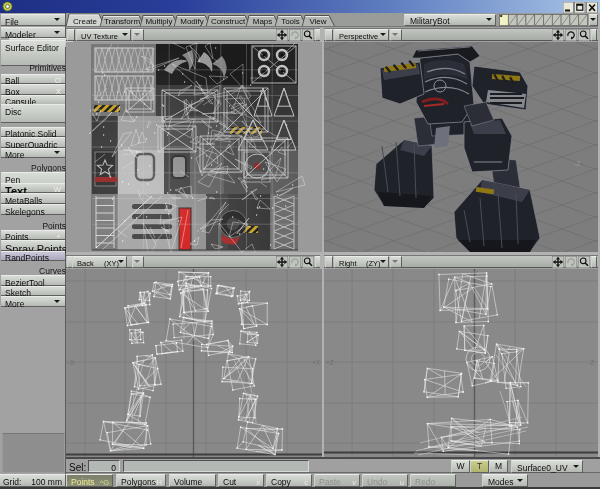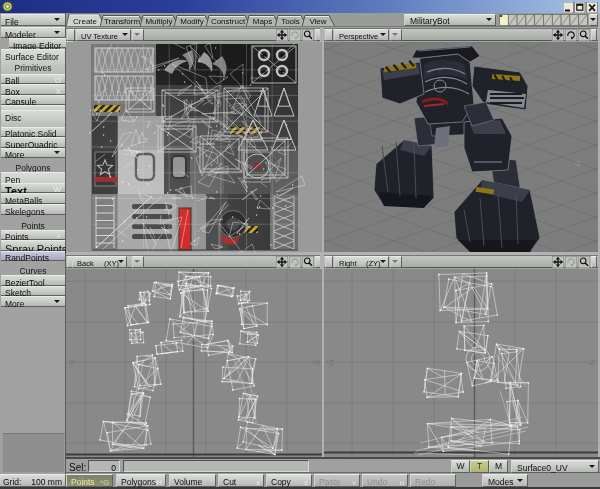--- a/index.html
+++ b/index.html
@@ -3,21 +3,21 @@
 <style>
 *{margin:0;padding:0;box-sizing:border-box;}
 body{width:600px;height:489px;overflow:hidden;font-family:"Liberation Sans",sans-serif;background:#a2a2a2;}
 .ab{position:absolute;}
 .txt{font-size:10px;color:#0c0c0c;white-space:nowrap;}
 .btn{background:linear-gradient(180deg,#d9ddd7 0%,#c6cac4 55%,#b4b8b2 100%);
  border:1px solid #5f5f5f;border-top-color:#e9ece8;border-left-color:#cfd2cd;
  font-size:8.5px;color:#0c0c0c;line-height:9px;}
 .fld{background:#b4b8b4;border:1px solid #686868;border-top-color:#4f4f4f;border-left-color:#4f4f4f;border-bottom-color:#d8d8d8;border-right-color:#d8d8d8;}
 .arw{position:absolute;right:3px;top:50%;margin-top:-2px;width:0;height:0;border-left:3px solid transparent;border-right:3px solid transparent;border-top:3.5px solid #1a1a1a;}
-.lbl{font-size:8.5px;color:#151515;text-align:center;}
+.lbl{font-size:8.5px;color:#151515;text-align:right;}
 </style>
 </head><body>
 
 <div class="ab" style="left:0;top:0;width:600px;height:13px;background:linear-gradient(90deg,#1e2e84 0%,#2a3f9a 30%,#5f7ec0 65%,#a8c4e6 100%);">
  <svg class="ab" style="left:2px;top:1px" width="11" height="11" viewBox="0 0 11 11">
   <circle cx="5.5" cy="5.5" r="4.6" fill="#d8c84a" stroke="#3a6a3a" stroke-width="1"></circle>
   <circle cx="5.5" cy="5.5" r="2" fill="#e8f0e0" stroke="#3a6a3a" stroke-width="0.8"></circle>
  </svg>
  <svg class="ab" style="left:563px;top:1.5px" width="35" height="11" viewBox="0 0 35 11">
   <rect x="0" y="0" width="10.5" height="11" fill="#e9e7da" stroke="#777" stroke-width="0.8"></rect>
@@ -93,39 +93,39 @@
     <span style="position:absolute;left:4px;top:1.5px;font-size:8.5px;color:#0c0c0c;white-space:nowrap;">File</span>
     <span class="arw" style="right:5px;"></span>
   </div>
 <div class="ab" style="left:1px;top:27px;width:64px;height:11px;background:linear-gradient(180deg,#d8dcd6 0%,#c8ccc6 50%,#b6bab4 100%);border-top:1px solid #e8ebe7;border-bottom:1px solid #606060;">
     <span style="position:absolute;left:4px;top:1.5px;font-size:8.5px;color:#0c0c0c;white-space:nowrap;">Modeler</span>
     <span class="arw" style="right:5px;"></span>
   </div>
 <div class="ab" style="left:1px;top:38px;width:64px;height:10px;background:linear-gradient(180deg,#d8dcd6 0%,#c8ccc6 50%,#b6bab4 100%);border-top:1px solid #e8ebe7;border-bottom:1px solid #606060;margin-left:8px;">
     <span style="position:absolute;left:4px;top:1.5px;font-size:8.5px;color:#0c0c0c;white-space:nowrap;">Image Editor</span>
   </div>
-<div class="ab" style="left:1px;top:49px;width:64px;height:26px;background:linear-gradient(180deg,#d8dcd6 0%,#c8ccc6 50%,#b6bab4 100%);border-top:1px solid #e8ebe7;border-bottom:1px solid #606060;">
+<div class="ab" style="left:1px;top:40px;width:64px;height:26px;background:linear-gradient(180deg,#d8dcd6 0%,#c8ccc6 50%,#b6bab4 100%);border-top:1px solid #e8ebe7;border-bottom:1px solid #606060;">
     <span style="position:absolute;left:4px;top:1.5px;font-size:8.5px;color:#0c0c0c;white-space:nowrap;">Surface Editor</span>
   </div>
 <div class="ab lbl" style="left:0;top:63px;width:66px;">Primitives</div>
 <div class="ab" style="left:1px;top:73.5px;width:64px;height:10.5px;background:linear-gradient(180deg,#d8dcd6 0%,#c8ccc6 50%,#b6bab4 100%);border-top:1px solid #e8ebe7;border-bottom:1px solid #606060;">
     <span style="position:absolute;left:4px;top:1.5px;font-size:8.5px;color:#0c0c0c;white-space:nowrap;">Ball</span>
     <span style="position:absolute;right:4px;top:1.5px;font-size:8px;color:#f0f0ea;">O</span>
   </div>
 <div class="ab" style="left:1px;top:84.1px;width:64px;height:10.5px;background:linear-gradient(180deg,#d8dcd6 0%,#c8ccc6 50%,#b6bab4 100%);border-top:1px solid #e8ebe7;border-bottom:1px solid #606060;">
     <span style="position:absolute;left:4px;top:1.5px;font-size:8.5px;color:#0c0c0c;white-space:nowrap;">Box</span>
     <span style="position:absolute;right:4px;top:1.5px;font-size:8px;color:#f0f0ea;">X</span>
   </div>
 <div class="ab" style="left:1px;top:94.69999999999999px;width:64px;height:10.5px;background:linear-gradient(180deg,#d8dcd6 0%,#c8ccc6 50%,#b6bab4 100%);border-top:1px solid #e8ebe7;border-bottom:1px solid #606060;">
     <span style="position:absolute;left:4px;top:1.5px;font-size:8.5px;color:#0c0c0c;white-space:nowrap;">Capsule</span>
   </div>
 <div class="ab" style="left:1px;top:105.29999999999998px;width:64px;height:10.5px;background:linear-gradient(180deg,#d8dcd6 0%,#c8ccc6 50%,#b6bab4 100%);border-top:1px solid #e8ebe7;border-bottom:1px solid #606060;">
     <span style="position:absolute;left:4px;top:1.5px;font-size:8.5px;color:#0c0c0c;white-space:nowrap;">Cone</span>
   </div>
-<div class="ab" style="left:1px;top:110px;width:64px;height:19px;background:linear-gradient(180deg,#d8dcd6 0%,#c8ccc6 50%,#b6bab4 100%);border-top:1px solid #e8ebe7;border-bottom:1px solid #606060;">
+<div class="ab" style="left:1px;top:104px;width:64px;height:19px;background:linear-gradient(180deg,#d8dcd6 0%,#c8ccc6 50%,#b6bab4 100%);border-top:1px solid #e8ebe7;border-bottom:1px solid #606060;">
     <span style="position:absolute;left:4px;top:1.5px;font-size:8.5px;color:#0c0c0c;white-space:nowrap;">Disc</span>
   </div>
 <div class="ab" style="left:1px;top:126.49999999999997px;width:64px;height:10.5px;background:linear-gradient(180deg,#d8dcd6 0%,#c8ccc6 50%,#b6bab4 100%);border-top:1px solid #e8ebe7;border-bottom:1px solid #606060;">
     <span style="position:absolute;left:4px;top:1.5px;font-size:8.5px;color:#0c0c0c;white-space:nowrap;">Platonic Solid</span>
   </div>
 <div class="ab" style="left:1px;top:137.09999999999997px;width:64px;height:10.5px;background:linear-gradient(180deg,#d8dcd6 0%,#c8ccc6 50%,#b6bab4 100%);border-top:1px solid #e8ebe7;border-bottom:1px solid #606060;">
     <span style="position:absolute;left:4px;top:1.5px;font-size:8.5px;color:#0c0c0c;white-space:nowrap;">SuperQuadric</span>
   </div>
 <div class="ab" style="left:1px;top:147.69999999999996px;width:64px;height:10.5px;background:linear-gradient(180deg,#d8dcd6 0%,#c8ccc6 50%,#b6bab4 100%);border-top:1px solid #e8ebe7;border-bottom:1px solid #606060;">
     <span style="position:absolute;left:4px;top:1.5px;font-size:8.5px;color:#0c0c0c;white-space:nowrap;">More</span>
@@ -524,21 +524,21 @@
 <div class="ab" style="left:66px;top:457px;width:534px;height:2px;background:#4a4a4a;"></div>
 <div class="ab" style="left:66px;top:459px;width:534px;height:14px;background:#a0a0a0;border-bottom:1px solid #6a6a6a;"></div>
 <div class="ab txt" style="left:69px;top:462px;">Sel:</div>
 <div class="ab fld" style="left:88px;top:460px;width:32px;height:12px;">
     <span style="position:absolute;right:3px;top:1.5px;font-size:8.5px;">0</span>
   </div>
 <div class="ab fld" style="left:123px;top:460px;width:186px;height:12px;"></div>
 <div class="ab btn" style="left:451px;top:460px;width:19px;height:13px;text-align:center;line-height:11px;">W</div>
 <div class="ab btn" style="left:470px;top:460px;width:19px;height:13px;text-align:center;line-height:11px;background:linear-gradient(180deg,#cace8e,#b0b470);color:#333;">T</div>
 <div class="ab btn" style="left:489px;top:460px;width:19px;height:13px;text-align:center;line-height:11px;">M</div>
-<div class="ab btn" style="left:511px;top:460px;width:88px;height:13px;">
+<div class="ab btn" style="left:511px;top:460px;width:72px;height:13px;">
     <span style="position:absolute;left:5px;top:2.5px;">Surface0_UV</span>
     <span class="arw"></span>
   </div>
 <div class="ab" style="left:66px;top:473px;width:534px;height:14px;background:#9a9a9a;"></div>
 <div class="ab btn" style="left:66px;top:474px;width:47px;height:13px;background:linear-gradient(180deg,#7c806c,#8e9278);color:#f0eb90;">
     <span style="position:absolute;left:4px;top:2.5px;">Points</span>
     <span style="position:absolute;right:3px;top:2.5px;font-size:7.5px;color:#d8d890;">^G</span>
   </div>
 <div class="ab btn" style="left:116px;top:474px;width:50px;height:13px;">
     <span style="position:absolute;left:4px;top:2.5px;">Polygons</span>

